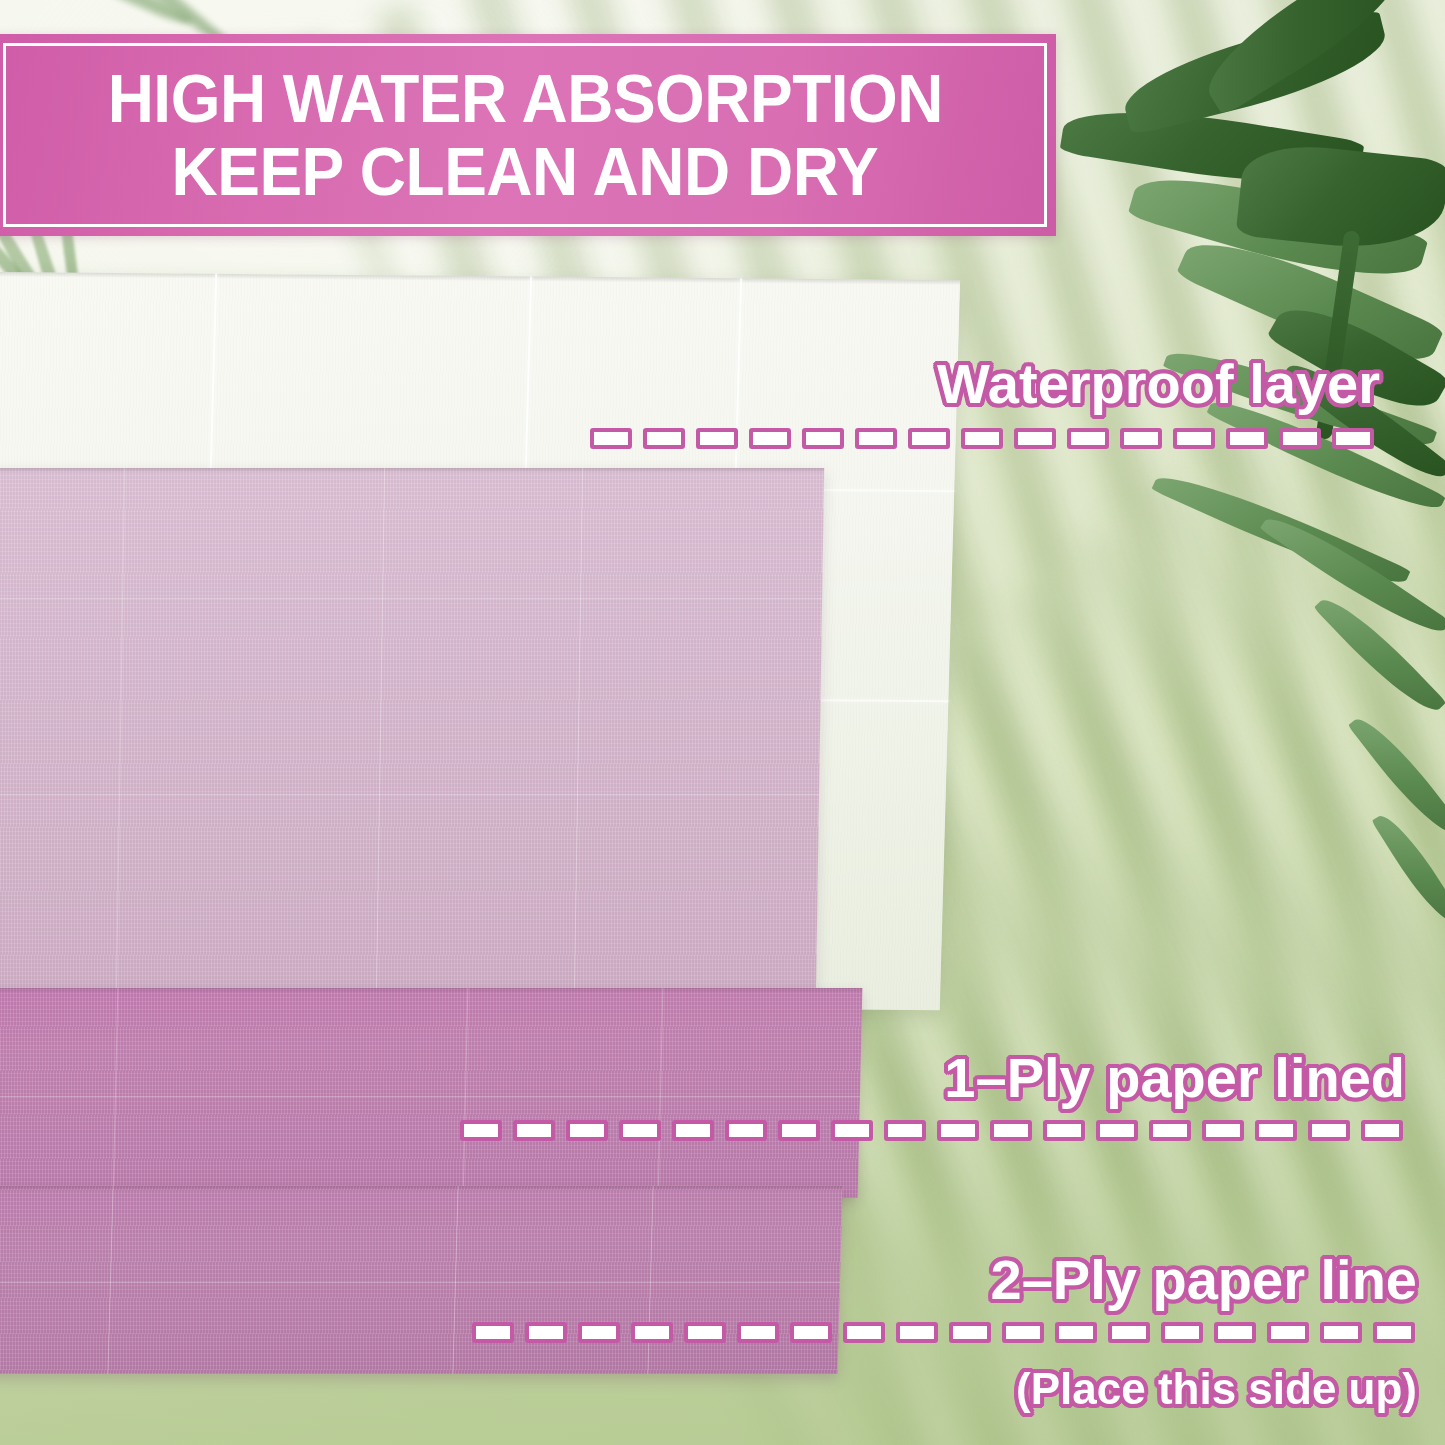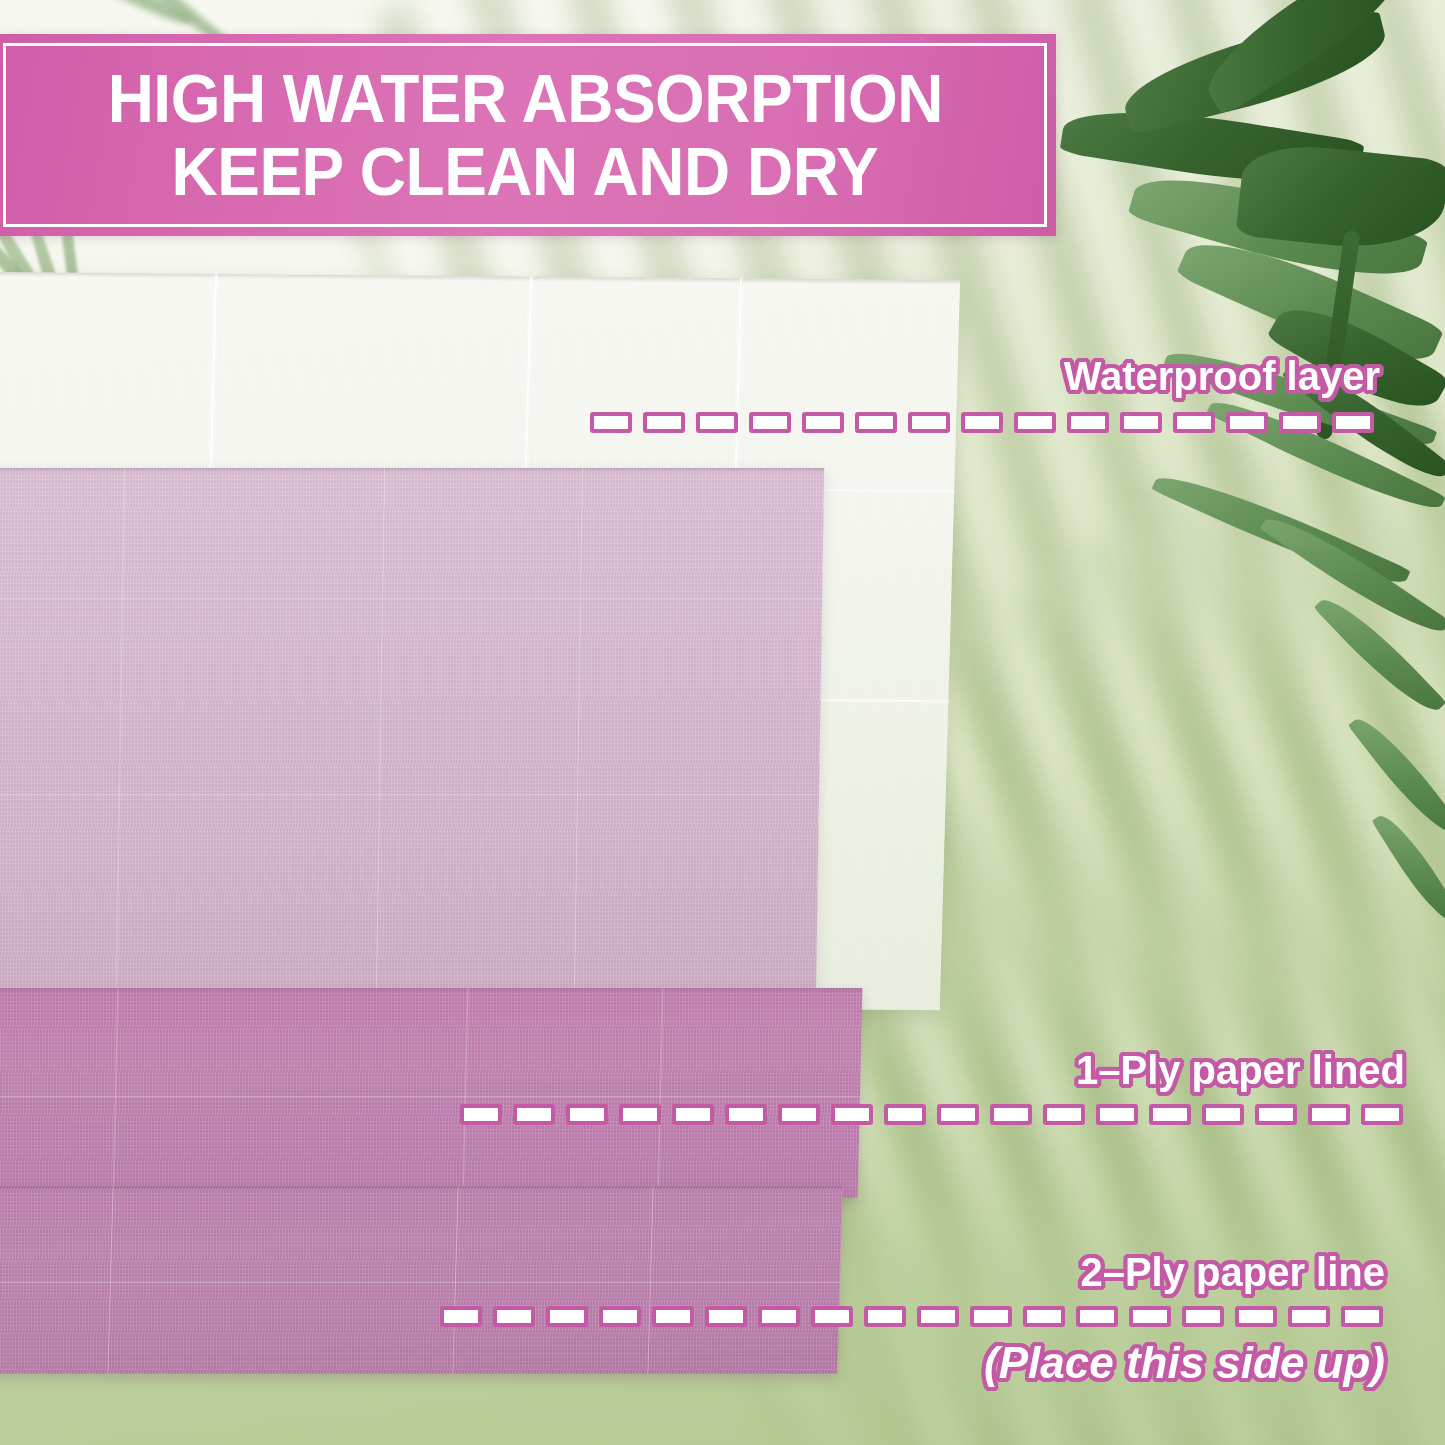--- a/index.html
+++ b/index.html
@@ -215,21 +215,21 @@
     text-shadow:
       -3px -3px 0 #c45aa6, 3px -3px 0 #c45aa6,
       -3px  3px 0 #c45aa6, 3px  3px 0 #c45aa6,
        0   -4px 0 #c45aa6, 0    4px 0 #c45aa6,
       -4px  0   0 #c45aa6, 4px  0   0 #c45aa6,
       -2px -4px 0 #c45aa6, 2px -4px 0 #c45aa6,
       -4px -2px 0 #c45aa6, 4px -2px 0 #c45aa6,
       -2px  4px 0 #c45aa6, 2px  4px 0 #c45aa6,
       -4px  2px 0 #c45aa6, 4px  2px 0 #c45aa6;
   }
-  .t-big   { font-size: 40px; line-height: 1.0; }
+  .t-big   { font-size: 56px; line-height: 1.0; }
   .t-small { font-size: 44px; line-height: 1.0; }
 
   
   .dashline {
     display: flex;
     align-items: center;
     gap: 11px;
   }
   .dashline .dash {
     width: 34px;
@@ -360,21 +360,21 @@
       <span class="dash"></span>
       <span class="dash"></span>
       <span class="dash"></span>
       <span class="dash"></span>
       <span class="dash"></span>
       <span class="dash"></span>
       <span class="dash"></span>
     </div>
   </div>
 
-  <div class="callout row-right" style="left:540px; top:1252px; width:845px;">
+  <div class="callout row-right" style="left:572px; top:1252px; width:845px;">
     <div class="callout-text t-big">2–Ply paper line</div>
     <div class="dashline" style="margin-top:14px; margin-right:2px;">
       <span class="dash"></span>
       <span class="dash"></span>
       <span class="dash"></span>
       <span class="dash"></span>
       <span class="dash"></span>
       <span class="dash"></span>
       <span class="dash"></span>
       <span class="dash"></span>
@@ -382,16 +382,16 @@
       <span class="dash"></span>
       <span class="dash"></span>
       <span class="dash"></span>
       <span class="dash"></span>
       <span class="dash"></span>
       <span class="dash"></span>
       <span class="dash"></span>
       <span class="dash"></span>
       <span class="dash"></span>
     </div>
-    <div class="callout-text t-small" style="margin-top:14px;font-style:italic;">(Place this side up)</div>
+    <div class="callout-text t-small" style="margin-top:24px;">(Place this side up)</div>
   </div>
 
 </div>
 
 </body></html>

